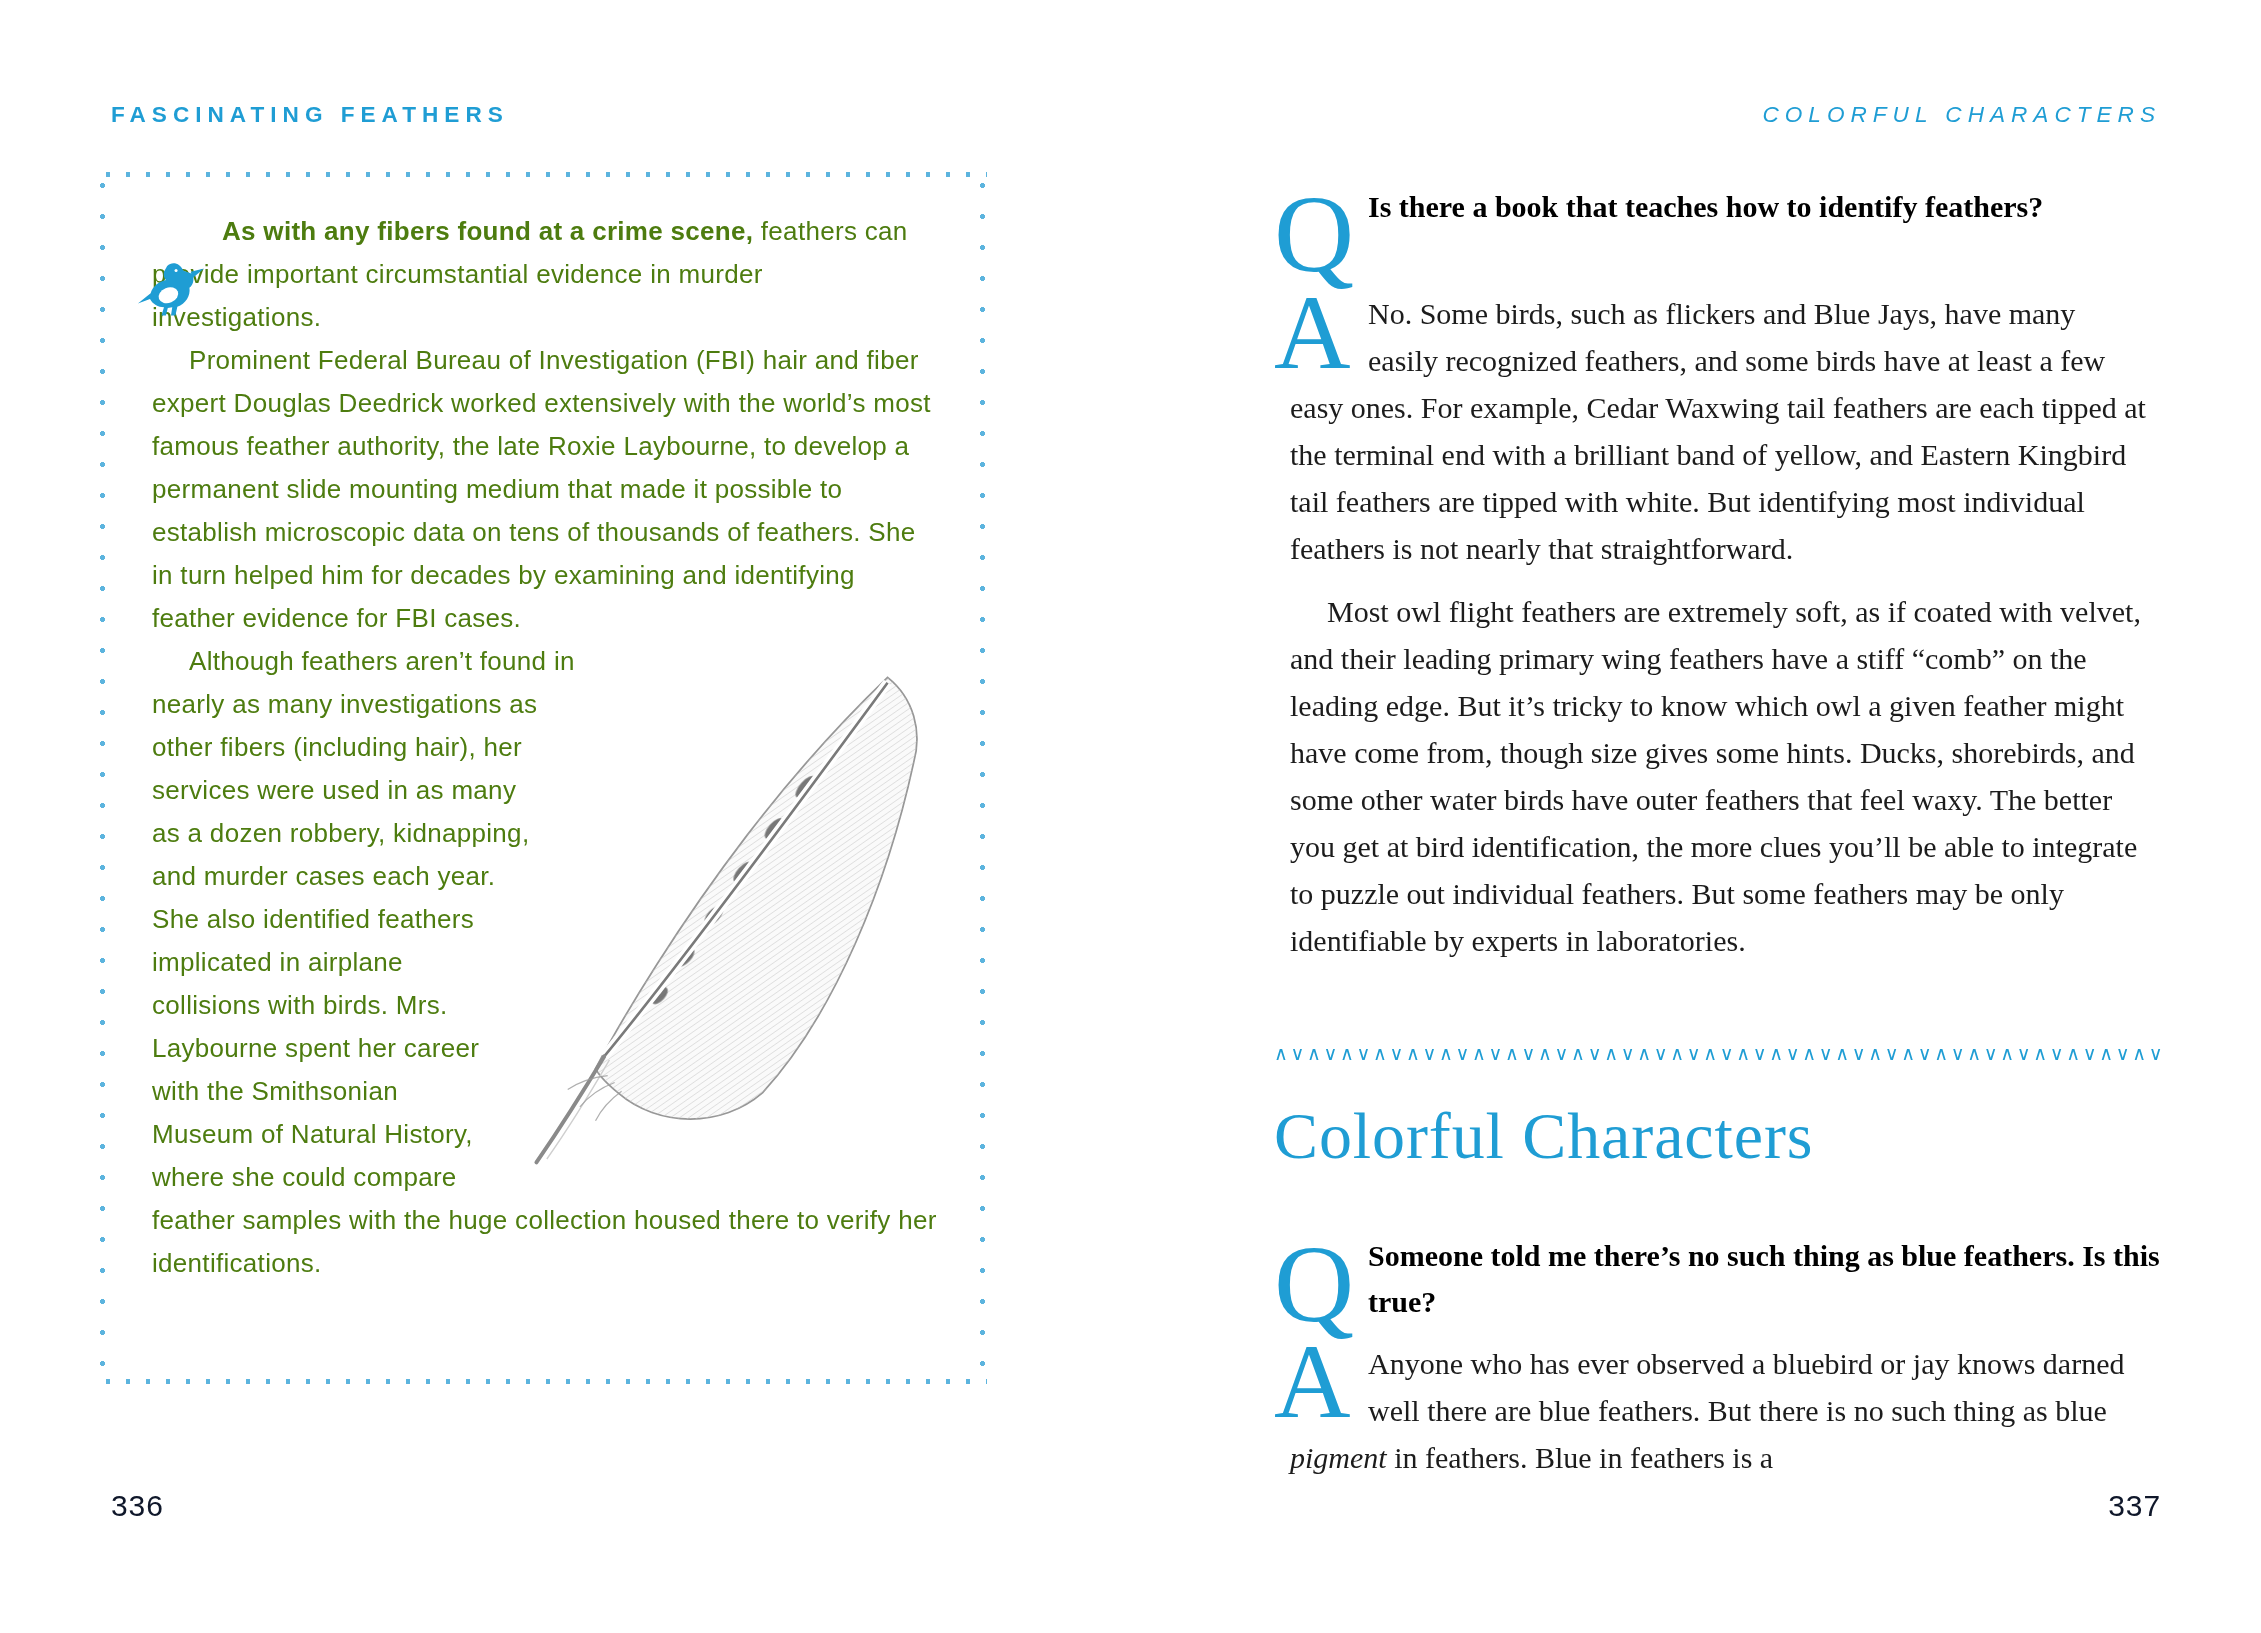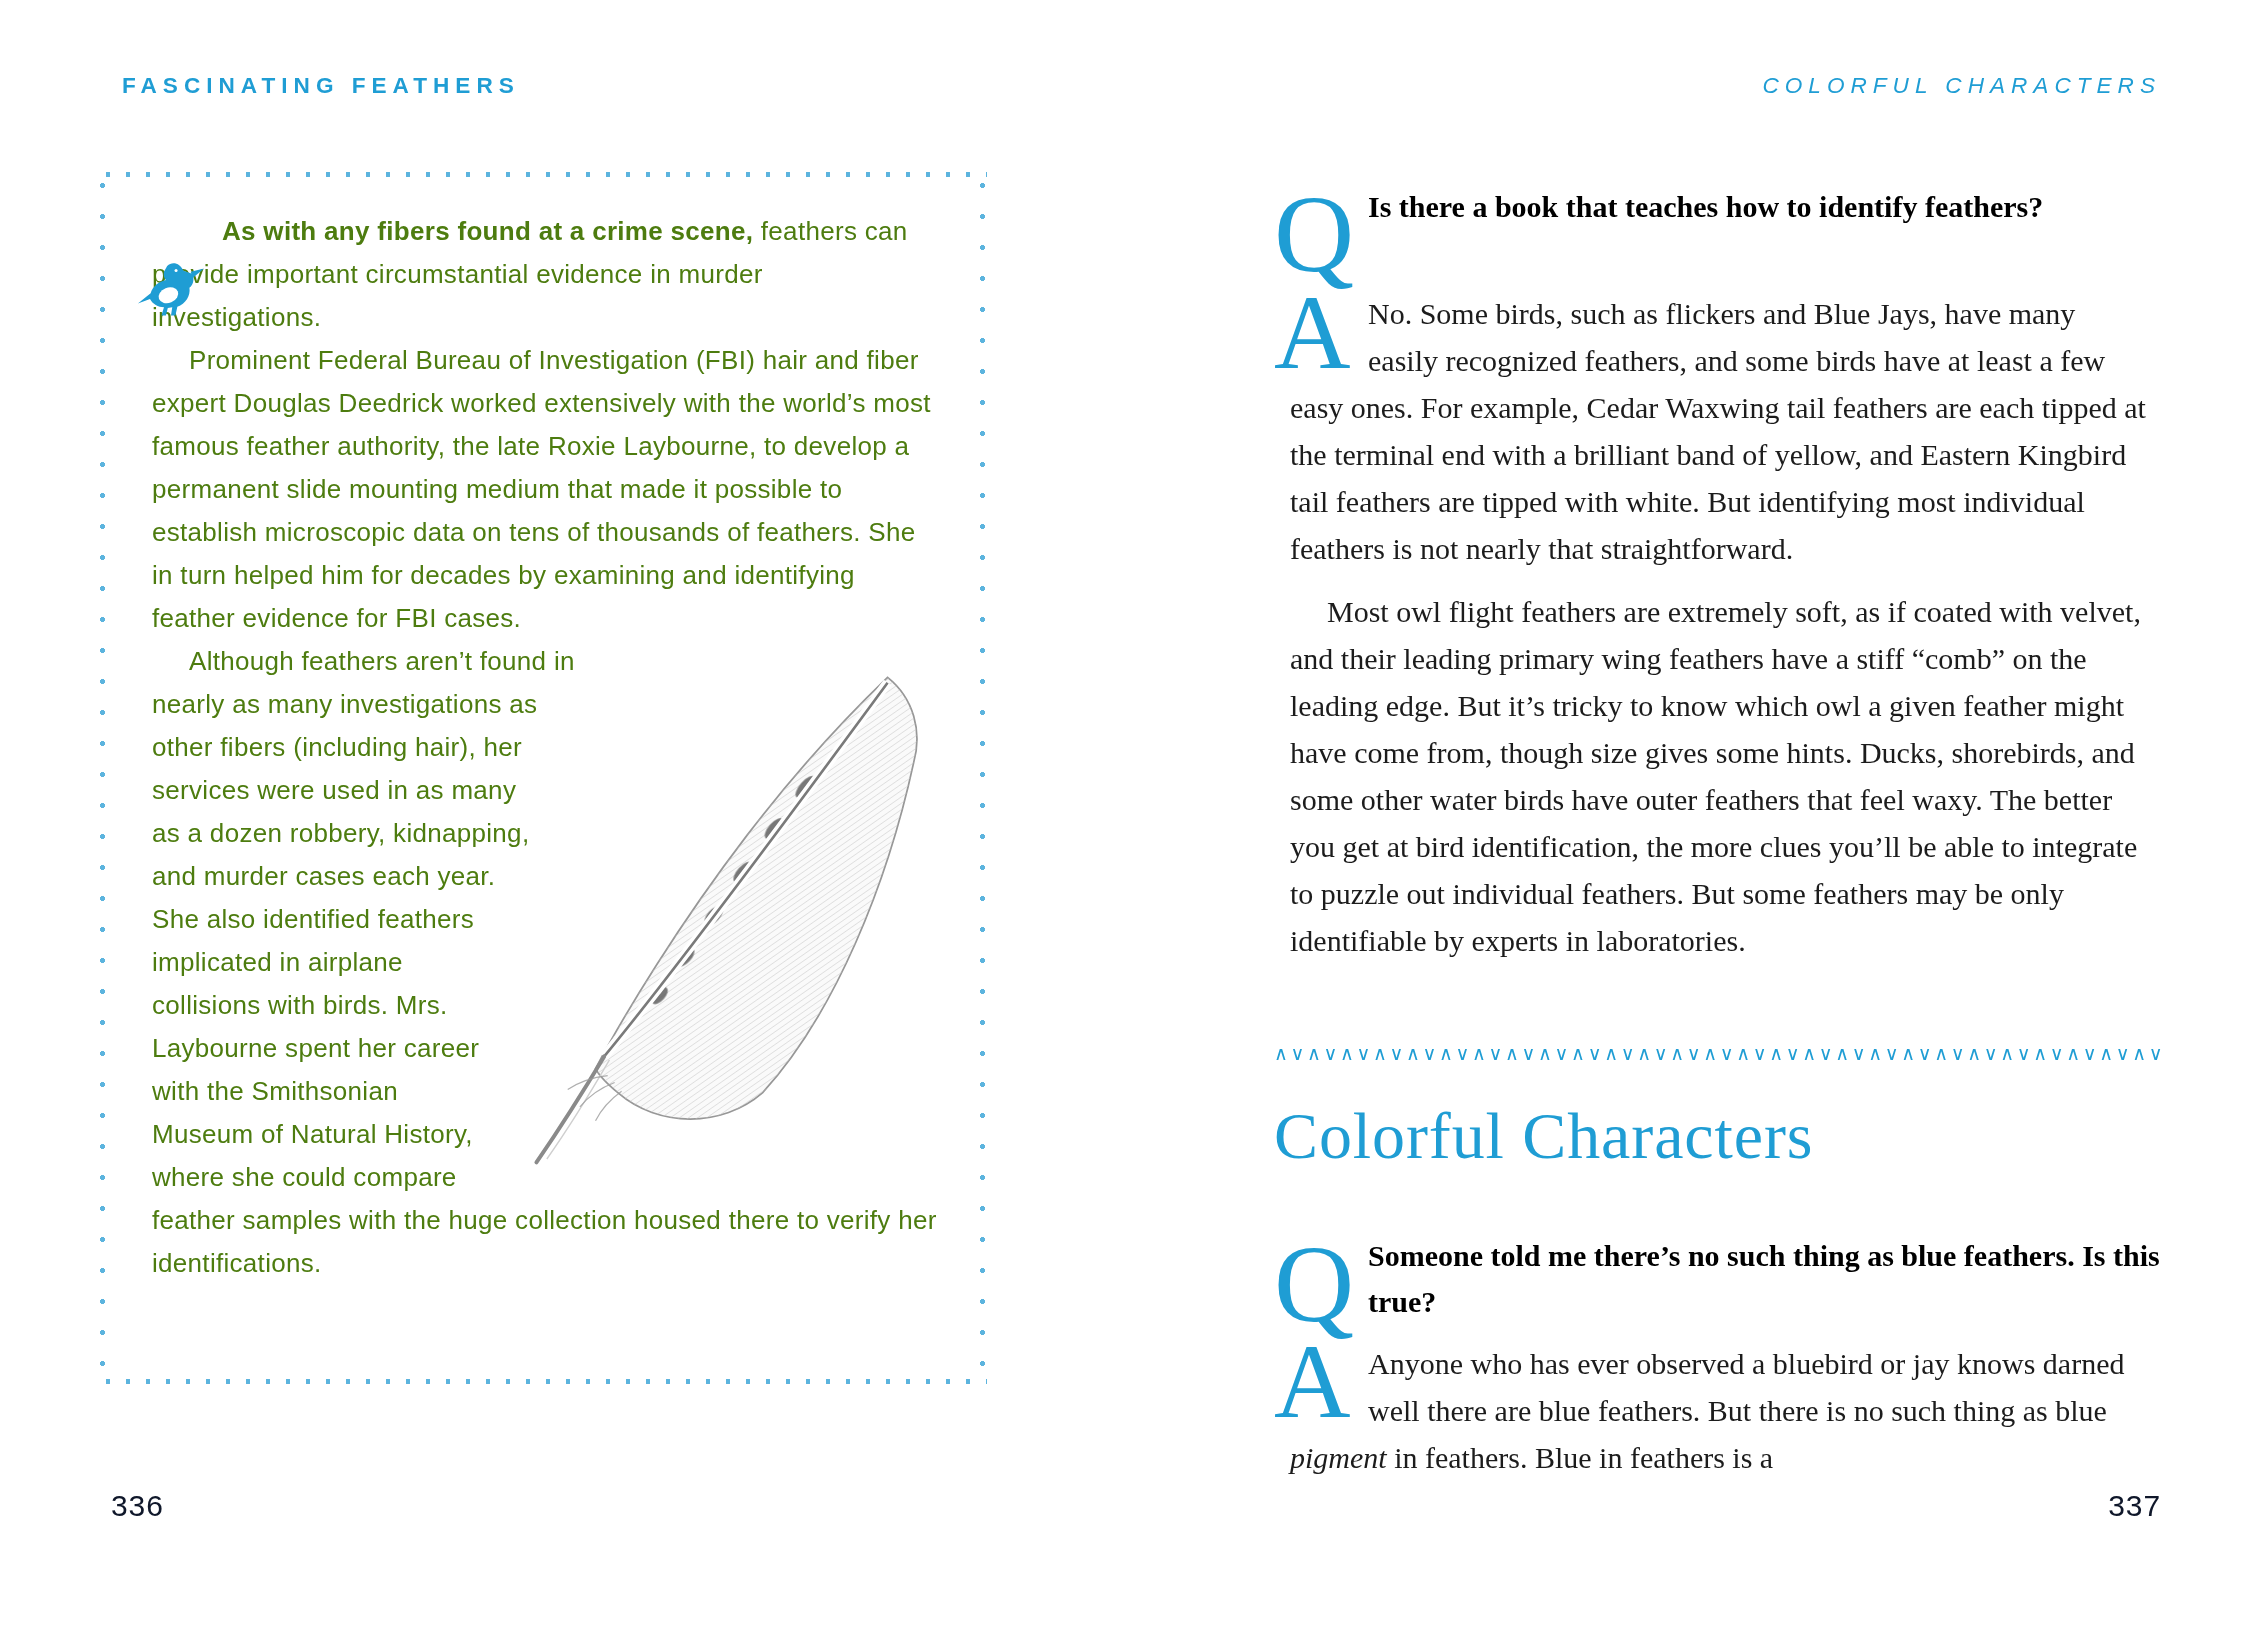--- a/index.html
+++ b/index.html
@@ -8,22 +8,22 @@
     --ink:#1c1c1c;
   }
   html,body{margin:0;padding:0;background:#ffffff;}
   body{
     width:2261px;height:1633px;position:relative;overflow:hidden;
     font-family:"Liberation Sans", sans-serif;
   }
 
   
   .run-head{
-    position:absolute;top:73px;font-size:22.6px;letter-spacing:6px;
-    color:var(--accent);font-weight:600;margin-left:11px;
+    position:absolute;top:102px;font-size:22.6px;letter-spacing:6px;
+    color:var(--accent);font-weight:600;
   }
   .run-head.left{left:111px;}
   .run-head.right{right:100px;font-style:italic;font-weight:500;}
 
   
   .page-num{
     position:absolute;top:1489px;font-size:30px;color:#0f172a;letter-spacing:0.9px;
   }
   .page-num.left{left:111px;}
   .page-num.right{right:100px;}

